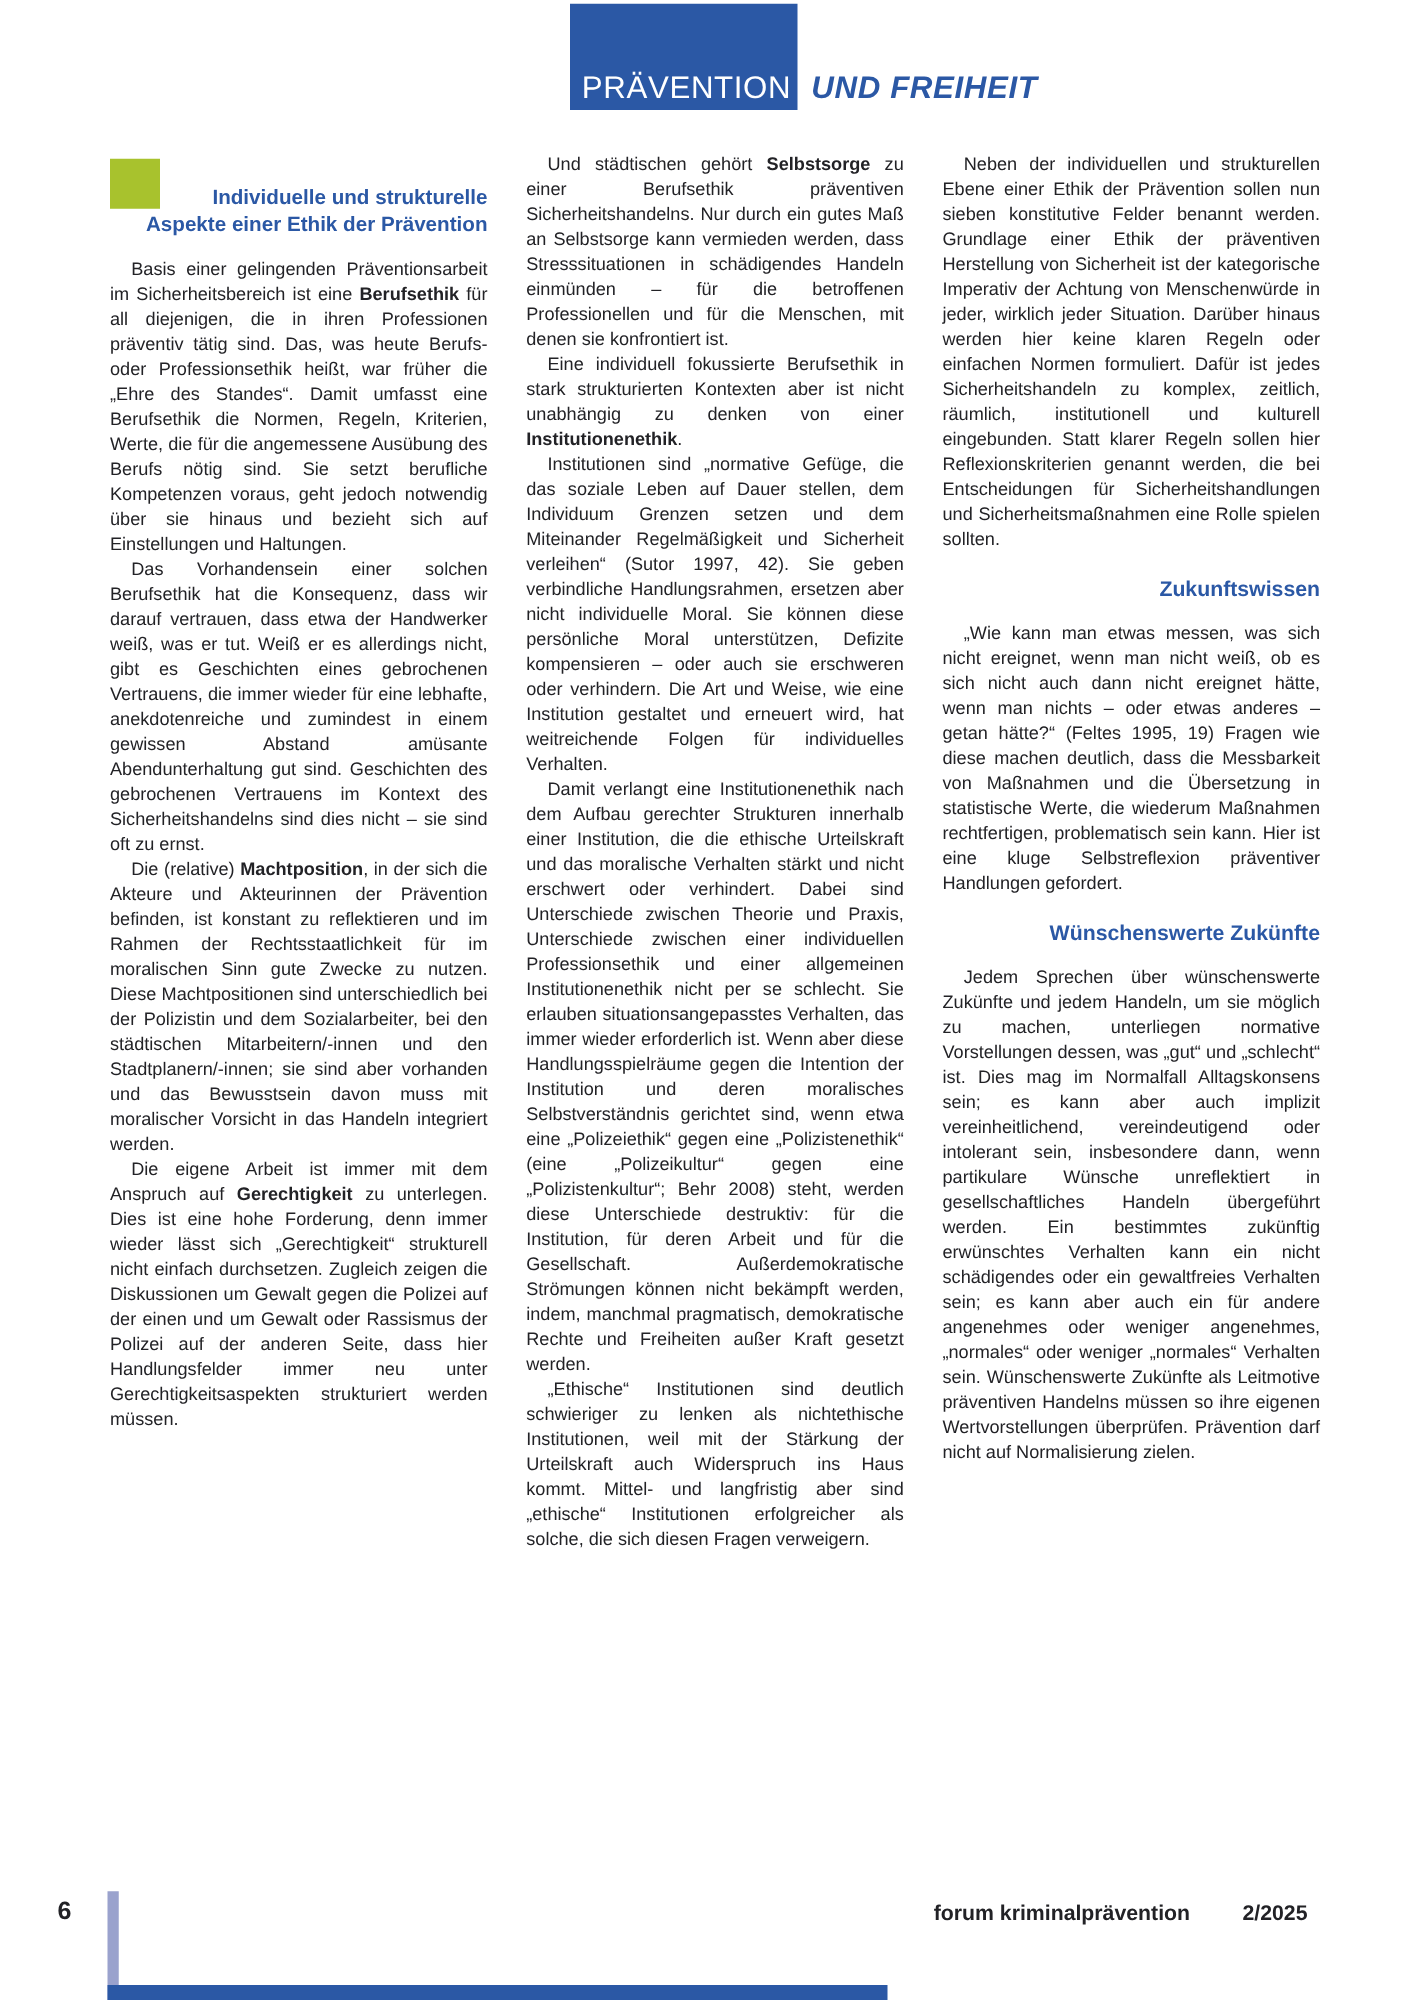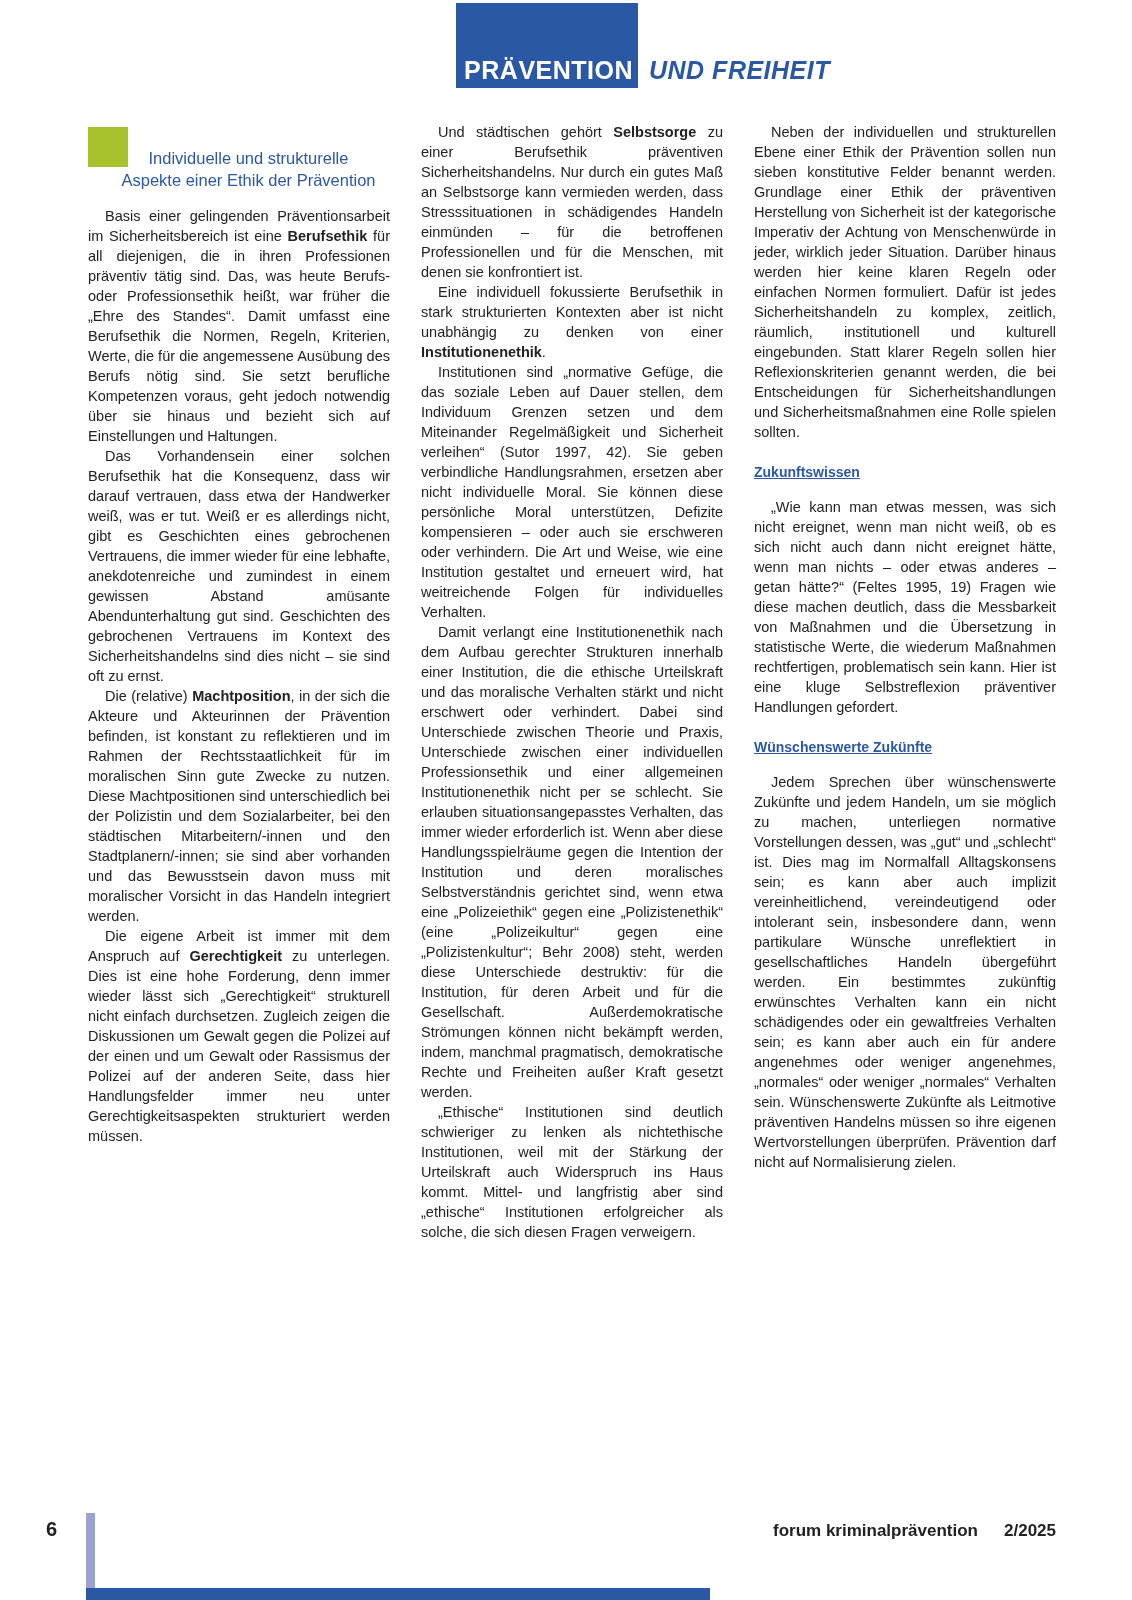--- a/index.html
+++ b/index.html
@@ -18,21 +18,21 @@
     display:flex;align-items:flex-end;
   }
   .masthead-box{
     width:182px;height:85px;
     background:var(--accent-blue,#2b58a5);
     display:flex;align-items:flex-end;justify-content:flex-end;
     box-sizing:border-box;
     padding:0 5px 5px 0;
   }
   .masthead-highlight{
-    color:#ffffff;font-weight:bold;font-size:25px;
+    color:#ffffff;font-weight:normal;font-size:25px;
     letter-spacing:.5px;white-space:nowrap;line-height:1;
   }
   .masthead-rest{
     color:var(--accent-blue,#2b58a5);font-weight:bold;font-size:25px;
     letter-spacing:.5px;white-space:nowrap;line-height:1;
     margin-left:11px;padding-bottom:5px;font-style:italic;
   }
   
   .columns{
     position:absolute;left:88px;top:122px;width:968px;
@@ -42,43 +42,42 @@
   .col p{margin:0;text-indent:17px;}
   .bold{font-weight:bold;}
   .section-heading{position:relative;margin-bottom:15px;}
   .green-square{
     position:absolute;top:5px;left:0;width:40px;height:40px;
     background:var(--accent-green,#a8c22d);
   }
   .section-heading h2{
     position:relative;z-index:1;
     margin:0 0 0 19px;padding-top:25px;
-    font-size:16.5px;line-height:22px;font-weight:normal;
+    font-size:16.5px;line-height:22px;font-weight:bold;
     color:var(--accent-blue,#2b58a5);
-    text-align:center;white-space:pre-line;
+    text-align:right;white-space:pre-line;
   }
   h3.subheading{
     margin:20px 0 15px 0;
-    font-size:14px;line-height:20px;font-weight:bold;
+    font-size:17px;line-height:20px;font-weight:bold;
     color:var(--accent-blue,#2b58a5);
-    text-align:left;
-    text-decoration:underline;
+    text-align:right;
   }
   
   .page-number{
     position:absolute;left:46px;top:1518px;
     font-size:20px;font-weight:bold;color:var(--body-text,#222226);
   }
   .footer-bar-vertical{
     position:absolute;left:86px;top:1513px;width:9px;height:87px;
     background:var(--footer-bar-purple,#9aa2cd);
   }
   .footer-journal{
-    position:absolute;right:76px;top:1521px;
-    display:flex;align-items:baseline;gap:26px;
+    position:absolute;right:86px;top:1521px;
+    display:flex;align-items:baseline;gap:42px;
     font-size:17px;font-weight:bold;color:var(--body-text,#222226);
     white-space:nowrap;
   }
   .bottom-bar{
     position:absolute;left:86px;top:1588px;width:624px;height:12px;
     background:var(--accent-blue,#2b58a5);
   }
 </style>
 </head>
 <body>

